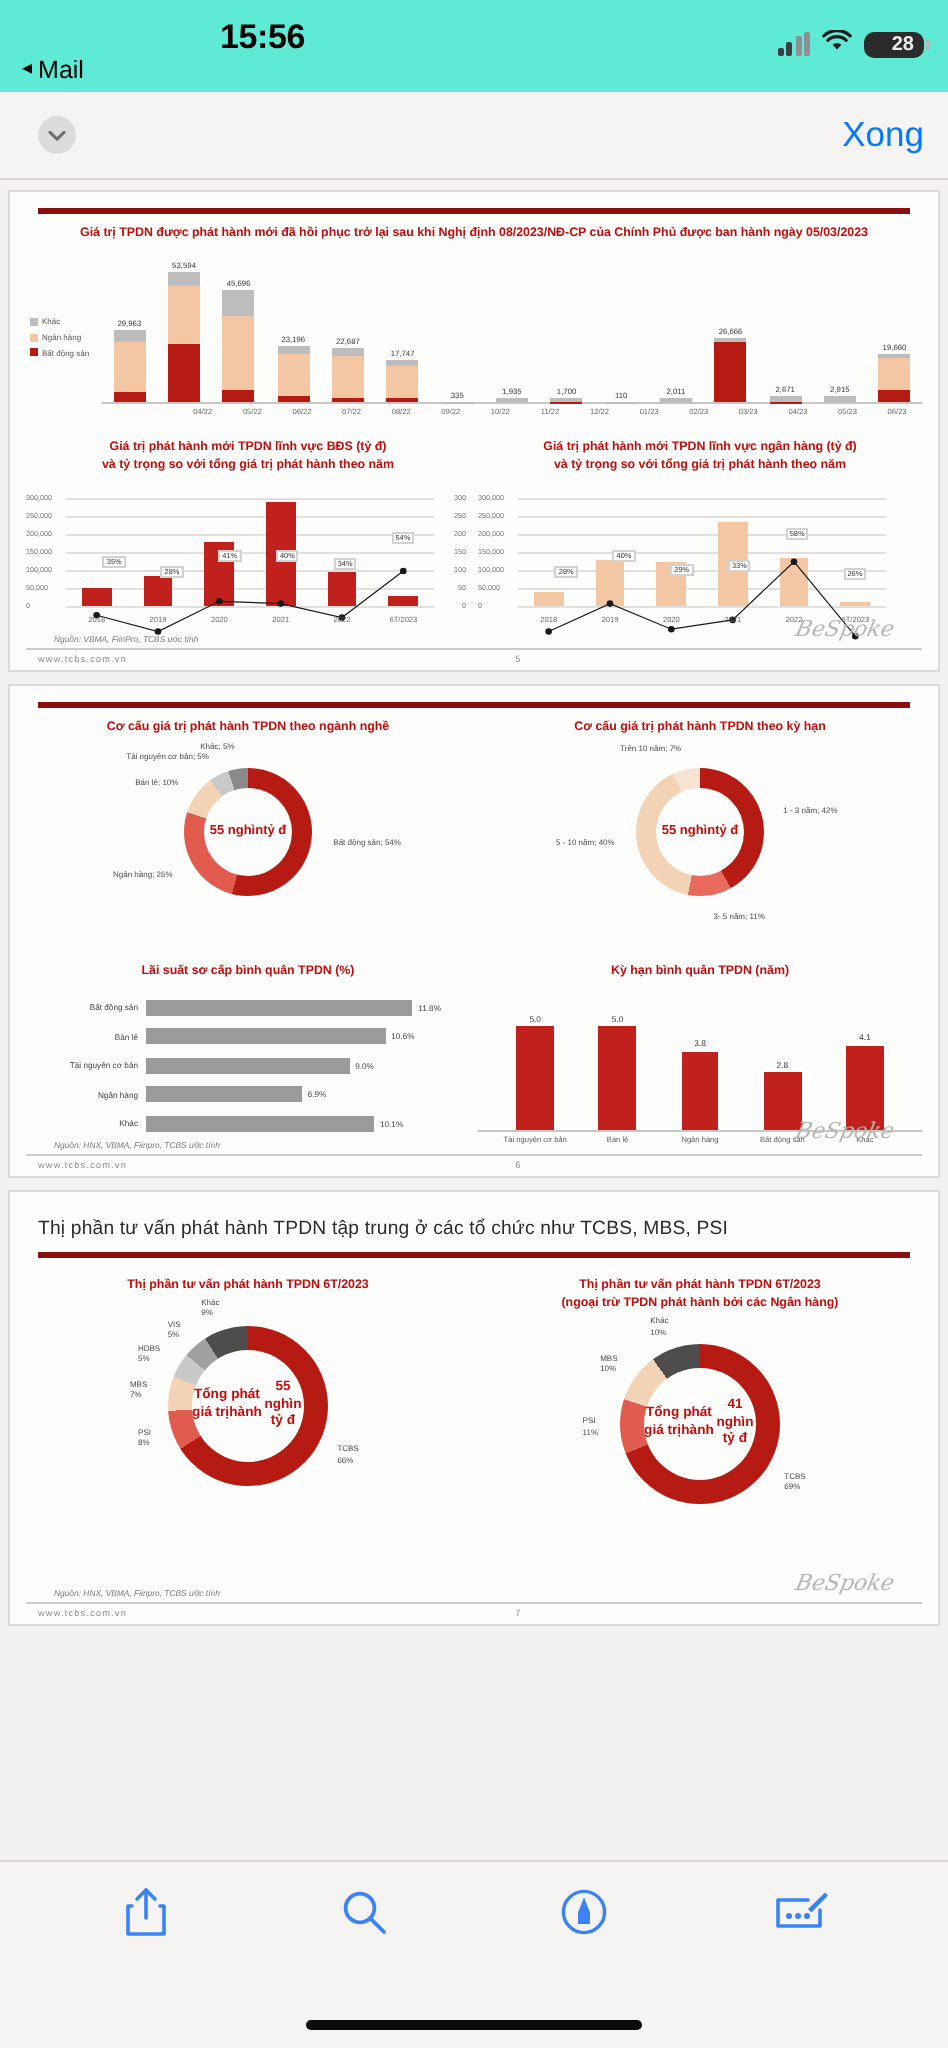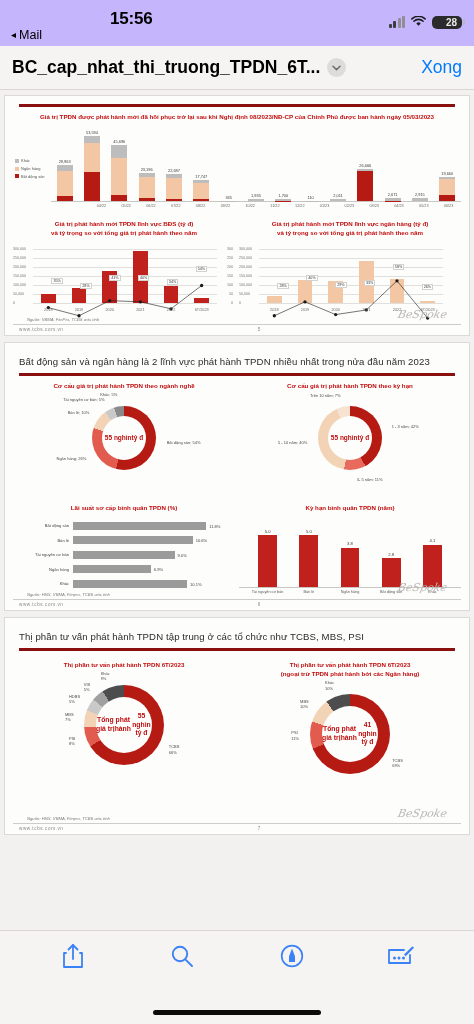--- a/index.html
+++ b/index.html
@@ -7,21 +7,21 @@
   body {
     font-family: "Liberation Sans", sans-serif;
     background: #f2f1ef;
     overflow: hidden;
     position: relative;
   }
 
   
   .status-bar {
     height: 46px;
-    background: #c4b5fd;
+    background: #5eead4;
     position: relative;
   }
   .status-time {
     position: absolute; left: 110px; top: 9px;
     font-size: 17px; font-weight: bold; color: #000;
     letter-spacing: -0.2px;
   }
   .back-mail {
     position: absolute; left: 11px; top: 28px;
     font-size: 12.5px; color: #000; font-weight: 500;
@@ -210,21 +210,20 @@
         <path d="M7.5 9.8 L5.3 7.4 A3.2 3.2 0 0 1 9.7 7.4 Z" fill="#1c1c1e"></path>
         <path d="M2.9 5.2 A6.6 6.6 0 0 1 12.1 5.2" stroke="#1c1c1e" stroke-width="1.6" fill="none" stroke-linecap="round"></path>
         <path d="M0.9 2.9 A9.6 9.6 0 0 1 14.1 2.9" stroke="#1c1c1e" stroke-width="1.6" fill="none" stroke-linecap="round"></path>
       </svg>
     </span>
     <span class="battery">28</span>
   </div>
 </div>
 
 <div class="nav-bar">
-  <span class="doc-title">BC_cap_nhat_thi_truong_TPDN_6T...</span>
   <span class="chevron-circle">
     <svg width="9" height="6" viewBox="0 0 9 6">
         <path d="M1 1.2 L4.5 4.6 L8 1.2" stroke="#6d6d72" stroke-width="1.5" fill="none" stroke-linecap="round" stroke-linejoin="round"></path>
       </svg>
   </span>
   <span class="done-btn">Xong</span>
 </div>
 
 <div class="doc-scroll">
 
@@ -540,21 +539,20 @@
       <div class="bespoke" style="top:-16px">BeSpoke</div>
       <div class="page-foot">
         <span>www.tcbs.com.vn</span>
         <span>5</span>
         <span></span>
       </div>
     </div>
   </div>
 
   <div class="page">
-    <div class="page-hdr">Bất động sản và ngân hàng là 2 lĩnh vực phát hành TPDN nhiều nhất trong nửa đầu năm 2023</div>
     <div class="hdr-rule"></div>
 
     <div class="two-col">
       <div class="chart-box">
         <div class="chart-title">Cơ cấu giá trị phát hành TPDN theo ngành nghề</div>
         <div class="donut-wrap" id="donut1">
             <div class="donut" style="height: 64px; width: 64px; left: calc(50% - 32px); top: 12px; background: conic-gradient(rgb(181, 26, 19) 0deg, rgb(181, 26, 19) 194.4deg, rgb(225, 91, 78) 194.4deg, rgb(225, 91, 78) 288deg, rgb(243, 211, 181) 288deg, rgb(243, 211, 181) 324deg, rgb(201, 201, 201) 324deg, rgb(201, 201, 201) 342deg, rgb(138, 138, 138) 342deg, rgb(138, 138, 138) 360deg);"></div>
             <div class="donut-hole" style="height: 44px; width: 44px; left: calc(50% - 22px); top: 22px; font-size: 6.5px;">
               <div>55 nghìn</div>
               <div>tỷ đ</div>

